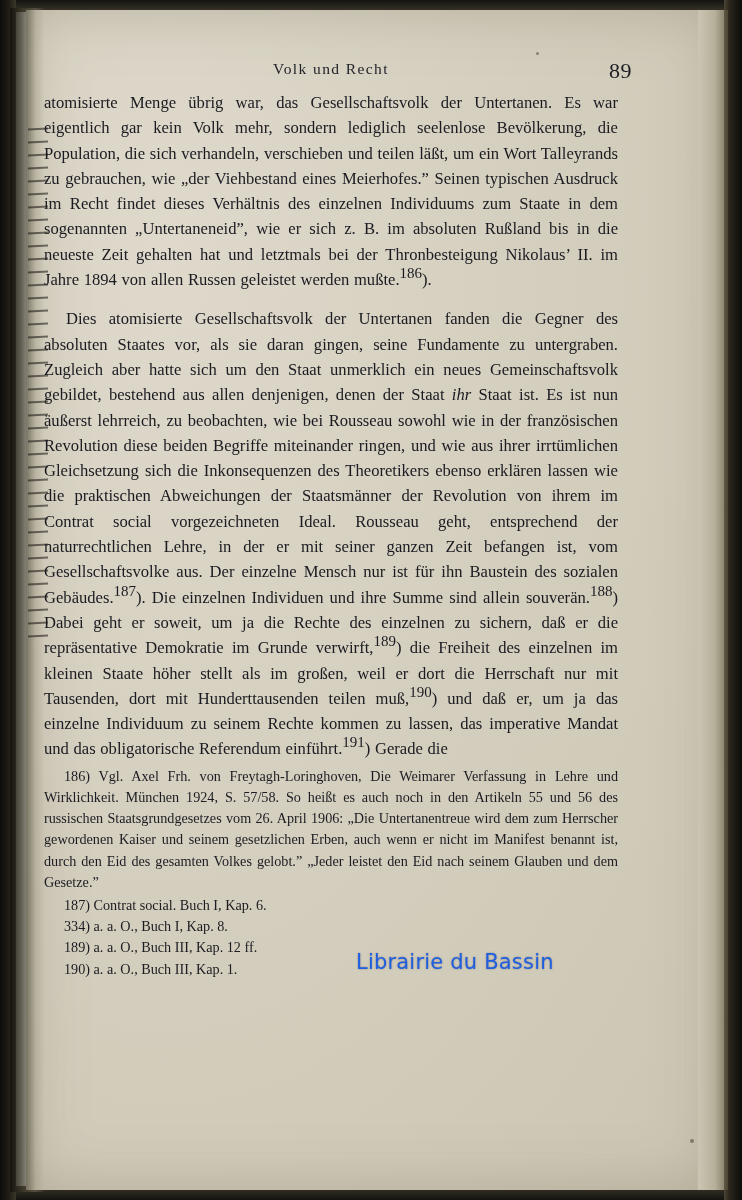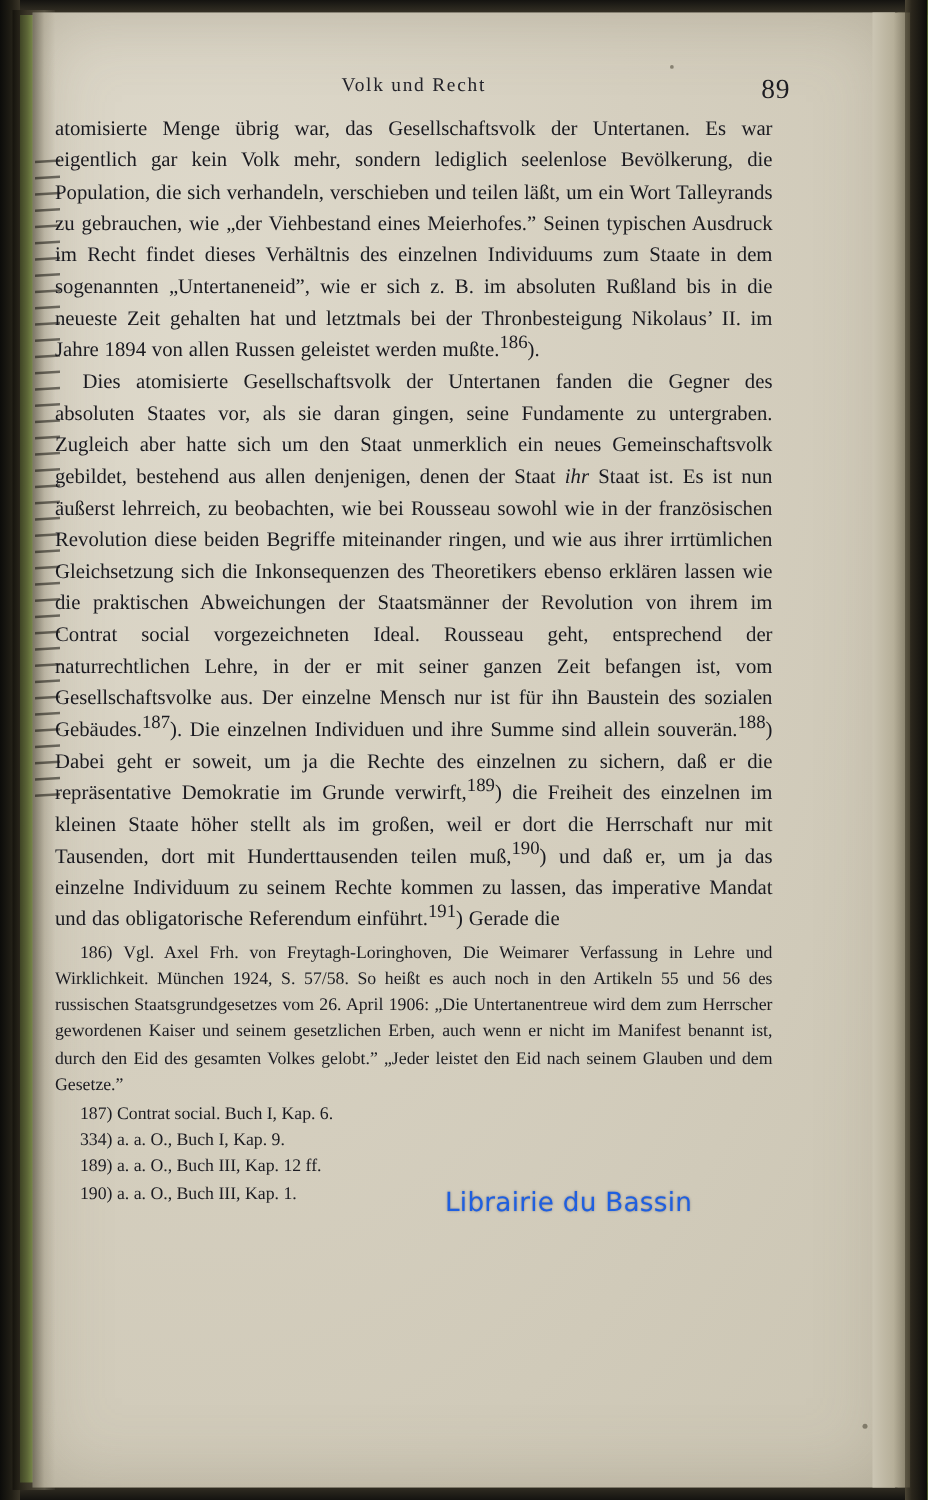--- a/index.html
+++ b/index.html
@@ -5,21 +5,21 @@
   html, body {
     margin: 0;
     padding: 0;
     background: #1a1a1a;
   }
   .page {
     position: relative;
     width: 742px;
     height: 1200px;
     overflow: hidden;
-    background: #bef264;
+    background: #e5e5e5;
     font-family: "Liberation Serif", serif;
   }
 
   
   .bg-dark-left {
     position: absolute;
     left: 0; top: 0;
     width: 16px; height: 1200px;
     background: linear-gradient(90deg, #0c0c0a 0%, #232017 60%, #3a3528 100%);
   }
@@ -123,21 +123,21 @@
     line-height: 25.3px;
     text-align: justify;
     text-justify: inter-word;
     color: #1a1a20;
     word-spacing: 0.5px;
   }
   .body-text p.indent {
     text-indent: 22px;
   }
   .body-text p + p {
-    margin-top: 0;
+    margin-top: 14px;
   }
 
   .italic { font-style: italic; }
   sup {
     font-size: 15px;
     vertical-align: super;
     line-height: 0;
   }
 
   .footnotes {
@@ -253,21 +253,21 @@
       <p><span>atomisierte Menge übrig war, das Gesellschaftsvolk der Untertanen. Es war eigentlich gar kein Volk mehr, sondern lediglich seelenlose Bevölkerung, die Population, die sich verhandeln, verschieben und teilen läßt, um ein Wort Talleyrands zu gebrauchen, wie „der Viehbestand eines Meierhofes.” Seinen typischen Ausdruck im Recht findet dieses Verhältnis des einzelnen Individuums zum Staate in dem sogenannten „Untertaneneid”, wie er sich z. B. im absoluten Rußland bis in die neueste Zeit gehalten hat und letztmals bei der Thronbesteigung Nikolaus’ II. im Jahre 1894 von allen Russen geleistet werden mußte.</span><sup>186</sup><span>).</span></p>
 
       <p class="indent"><span>Dies atomisierte Gesellschaftsvolk der Untertanen fanden die Gegner des absoluten Staates vor, als sie daran gingen, seine Fundamente zu untergraben. Zugleich aber hatte sich um den Staat unmerklich ein neues Gemeinschaftsvolk gebildet, bestehend aus allen denjenigen, denen der Staat </span><span class="italic">ihr</span><span> Staat ist. Es ist nun äußerst lehrreich, zu beobachten, wie bei Rousseau sowohl wie in der französischen Revolution diese beiden Begriffe miteinander ringen, und wie aus ihrer irrtümlichen Gleichsetzung sich die Inkonsequenzen des Theoretikers ebenso erklären lassen wie die praktischen Abweichungen der Staatsmänner der Revolution von ihrem im Contrat social vorgezeichneten Ideal. Rousseau geht, entsprechend der naturrechtlichen Lehre, in der er mit seiner ganzen Zeit befangen ist, vom Gesellschaftsvolke aus. Der einzelne Mensch nur ist für ihn Baustein des sozialen Gebäudes.</span><sup>187</sup><span>). Die einzelnen Individuen und ihre Summe sind allein souverän.</span><sup>188</sup><span>) Dabei geht er soweit, um ja die Rechte des einzelnen zu sichern, daß er die repräsentative Demokratie im Grunde verwirft,</span><sup>189</sup><span>) die Freiheit des einzelnen im kleinen Staate höher stellt als im großen, weil er dort die Herrschaft nur mit Tausenden, dort mit Hunderttausenden teilen muß,</span><sup>190</sup><span>) und daß er, um ja das einzelne Individuum zu seinem Rechte kommen zu lassen, das imperative Mandat und das obligatorische Referendum einführt.</span><sup>191</sup><span>) Gerade die</span></p>
 
     </div>
 
     <div class="footnotes">
       <p class="fn-long"><span>186)</span> <span>Vgl. Axel Frh. von Freytagh-Loringhoven, Die Weimarer Verfassung in Lehre und Wirklichkeit. München 1924, S. 57/58. So heißt es auch noch in den Artikeln 55 und 56 des russischen Staatsgrundgesetzes vom 26. April 1906: „Die Untertanentreue wird dem zum Herrscher gewordenen Kaiser und seinem gesetzlichen Erben, auch wenn er nicht im Manifest benannt ist, durch den Eid des gesamten Volkes gelobt.” „Jeder leistet den Eid nach seinem Glauben und dem Gesetze.”</span></p>
       <div class="fn-list">
         <p class="fn-short"><span>187)</span> <span>Contrat social. Buch I, Kap. 6.</span></p>
-        <p class="fn-short"><span>334)</span> <span>a. a. O., Buch I, Kap. 9.</span></p>
+        <p class="fn-short"><span>334)</span> <span>a. a. O., Buch I, Kap. 8.</span></p>
         <p class="fn-short"><span>189)</span> <span>a. a. O., Buch III, Kap. 12 ff.</span></p>
         <p class="fn-short"><span>190)</span> <span>a. a. O., Buch III, Kap. 1.</span></p>
       </div>
     </div>
 
   </div>
 
   <div class="watermark">Librairie du Bassin</div>
 
 </div>

